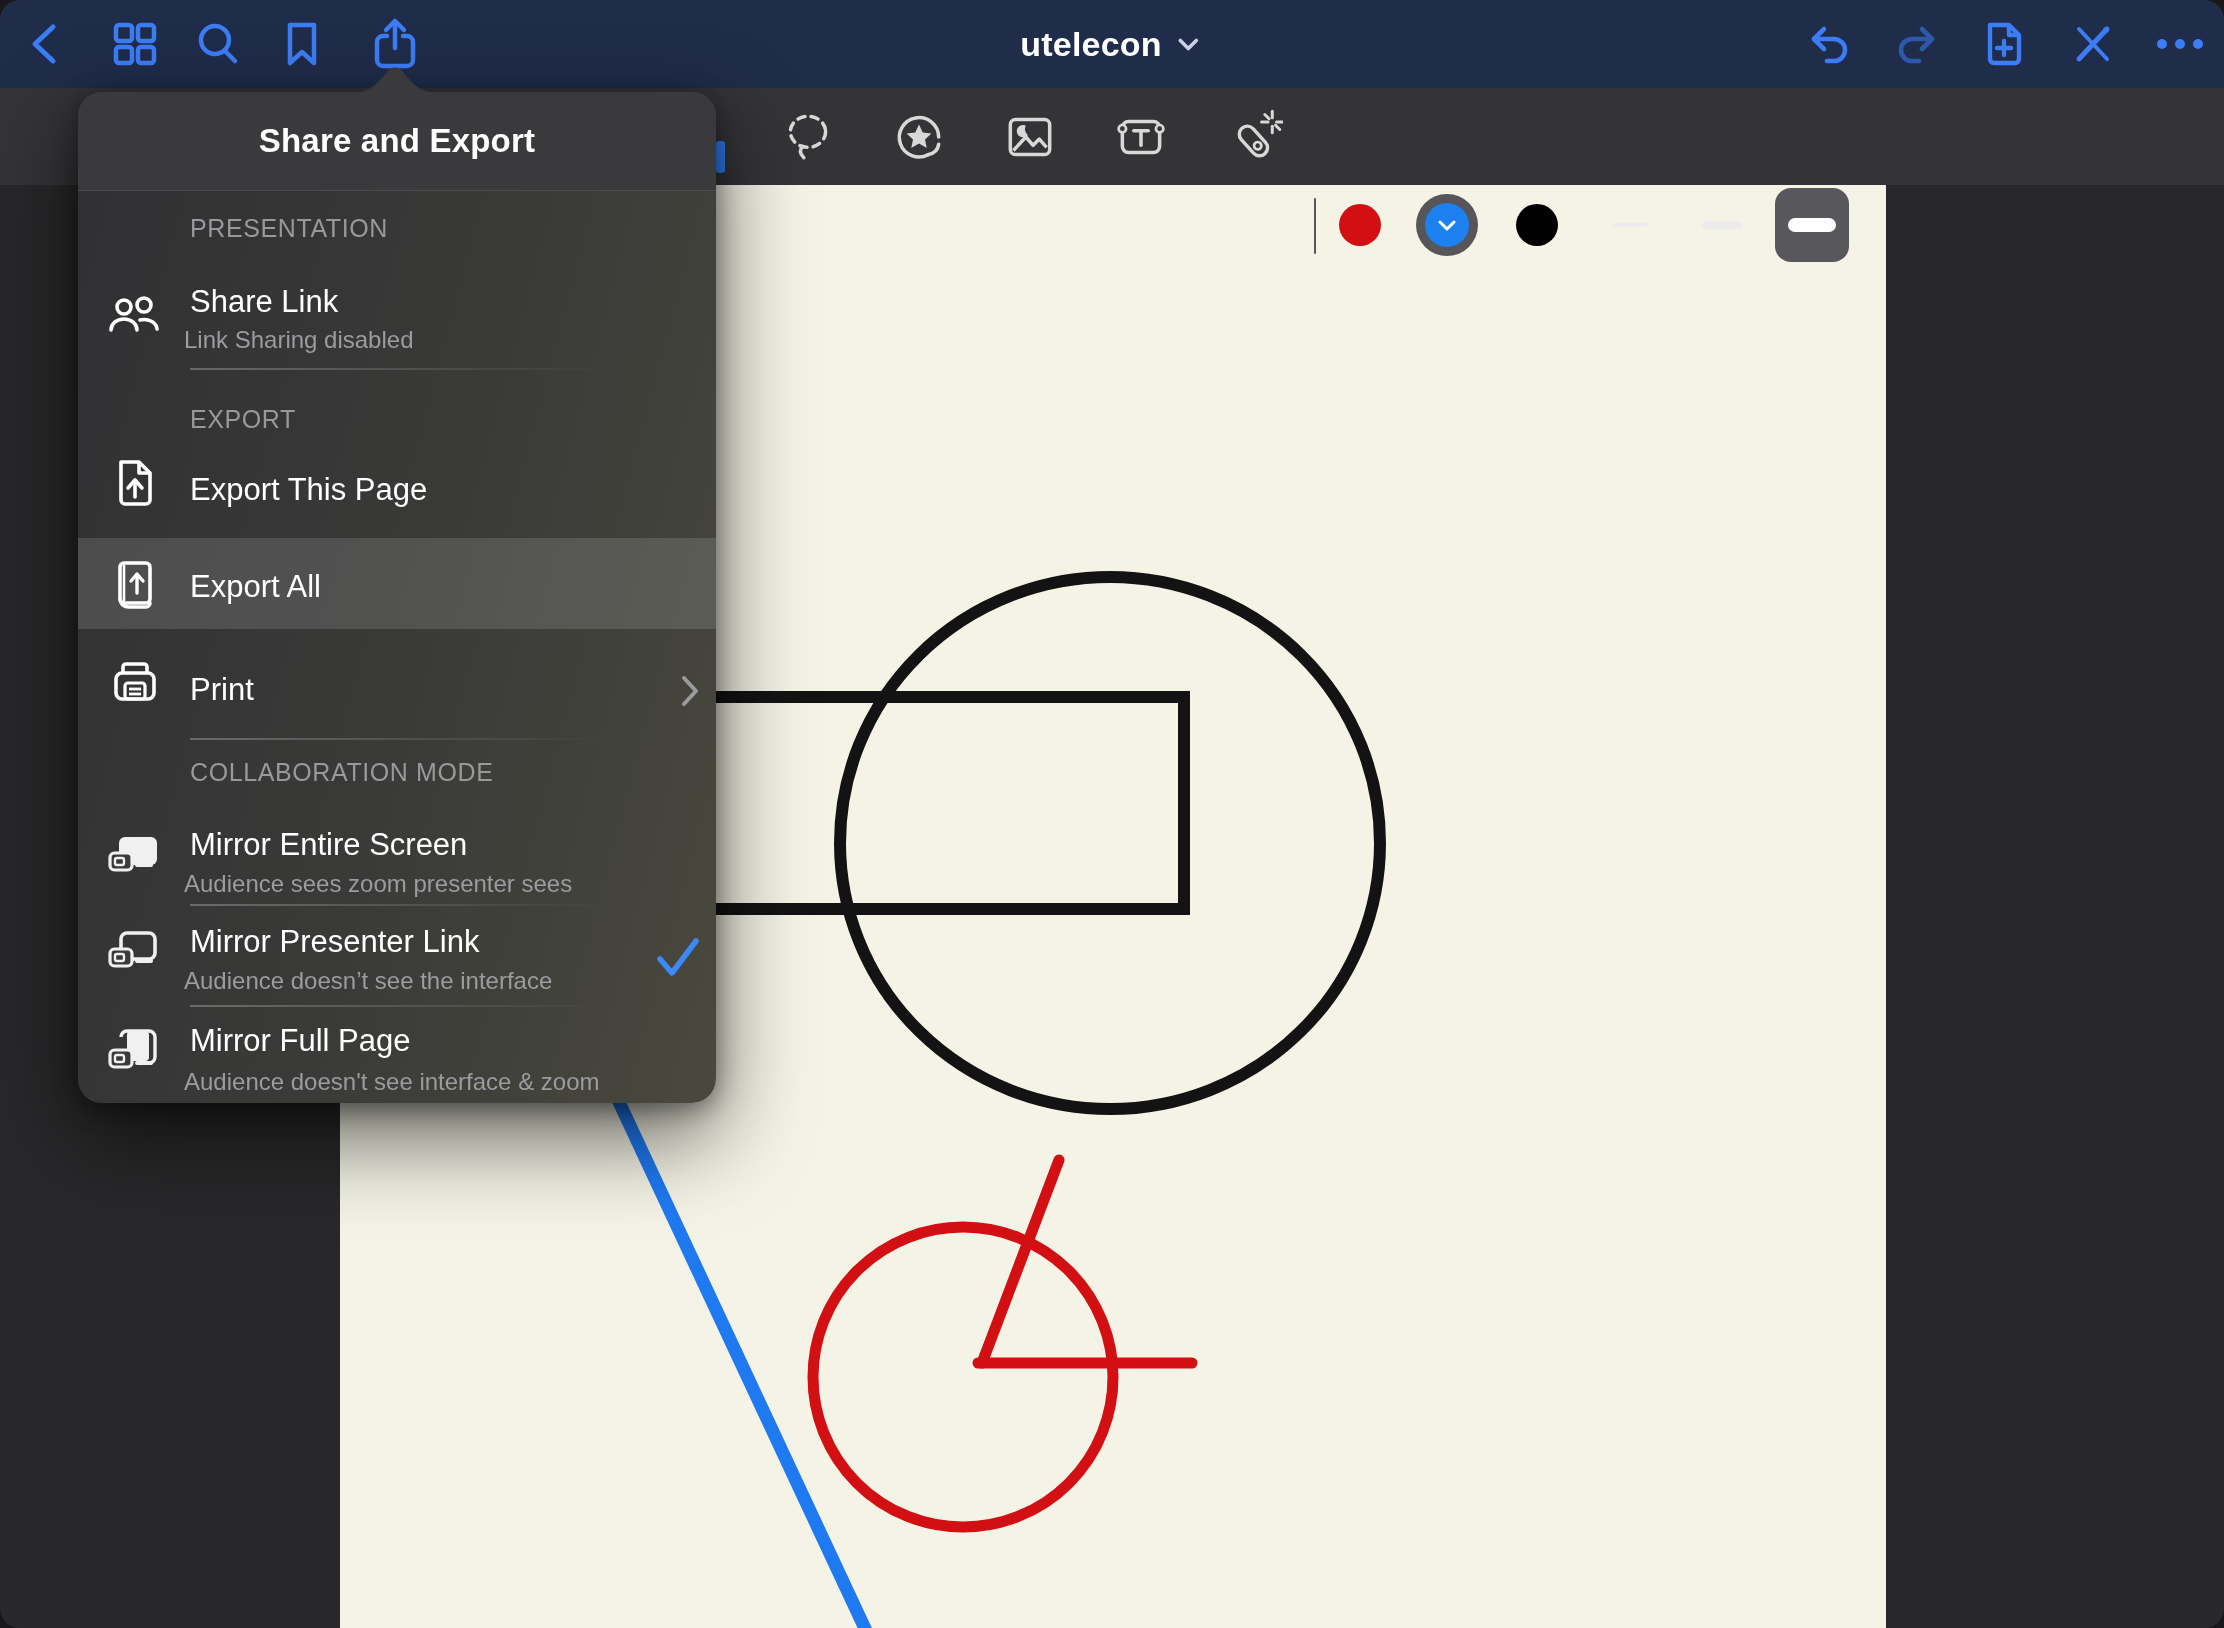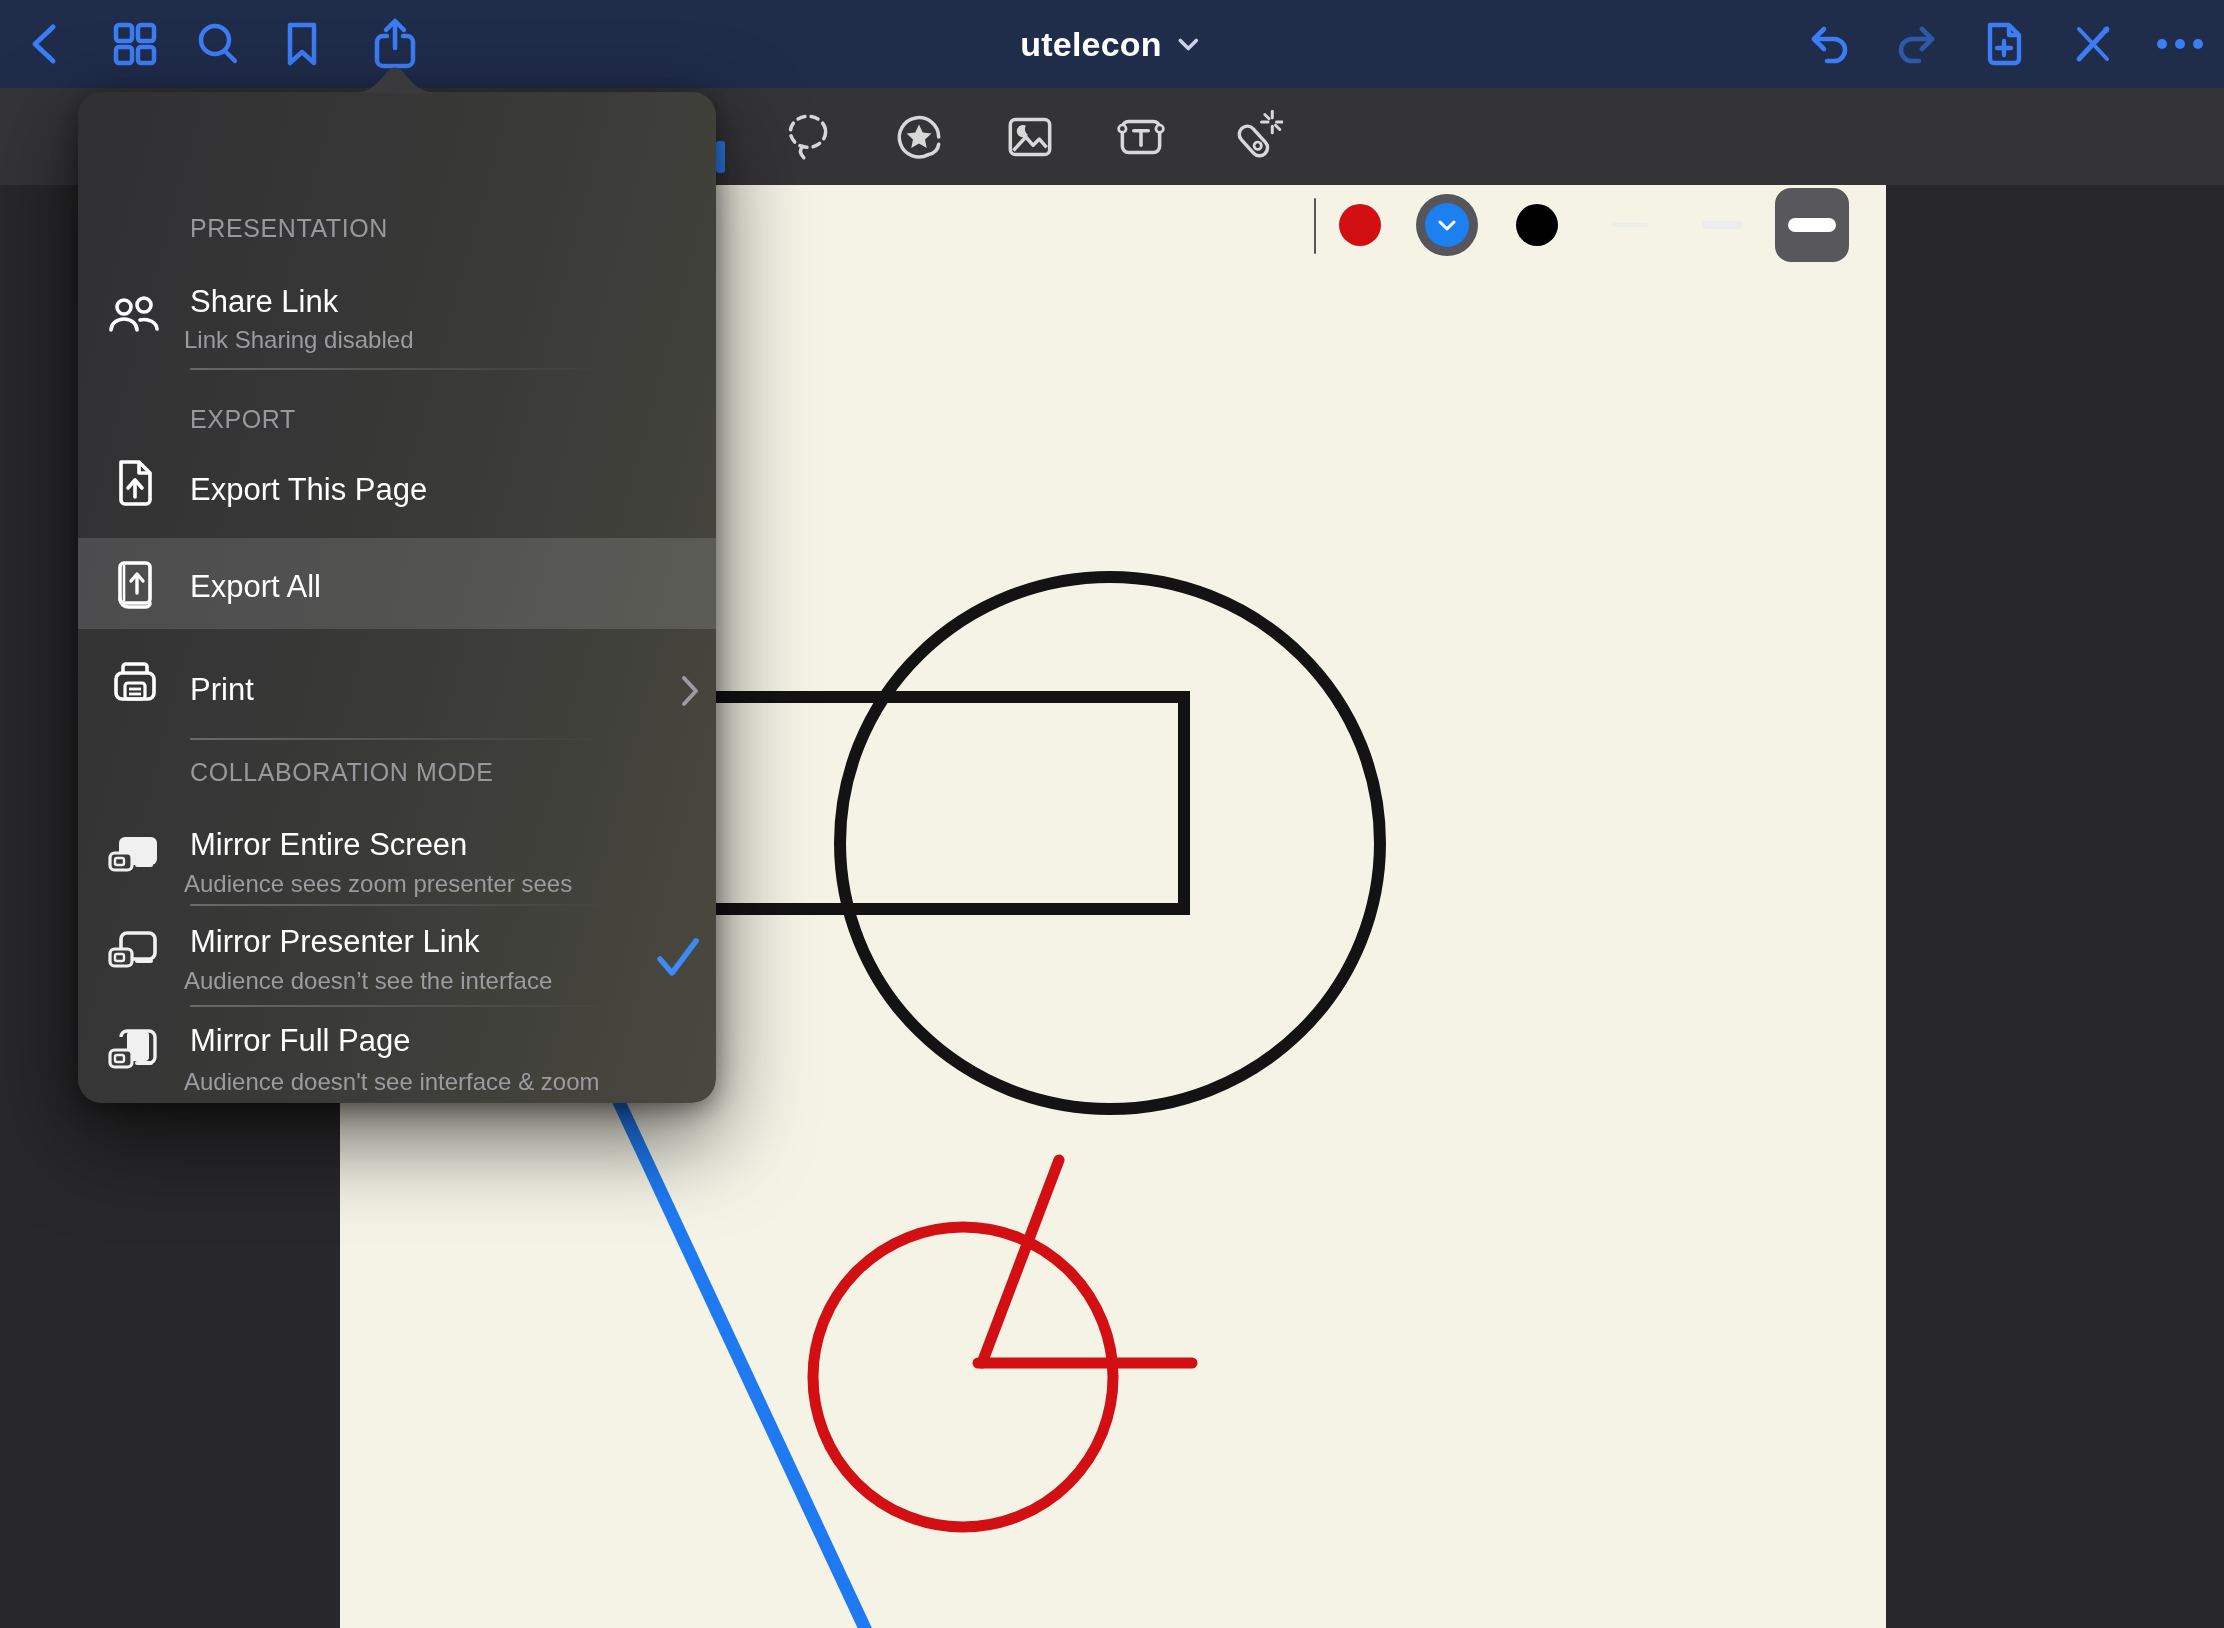--- a/index.html
+++ b/index.html
@@ -1,17 +1,17 @@
 <!DOCTYPE html>
 <html><head>
 <meta charset="utf-8">
 <style>
   html,body{margin:0;padding:0;background:#18181a;}
   .screen{position:relative;width:2224px;height:1628px;overflow:hidden;
-    background:#28282a;font-family:"Liberation Sans","DejaVu Sans",sans-serif;
+    background:#28282a;font-family:"Liberation Sans","DejaVu Sans",sans-serif;border-radius:20px;
     -webkit-font-smoothing:antialiased;}
 
   
   .nav{position:absolute;left:0;top:0;width:2224px;height:88px;background:#1f2c4a;z-index:30;}
   .nav .icon-btn{position:absolute;top:50%;transform:translate(-50%,-50%);width:56px;height:56px;
     display:flex;align-items:center;justify-content:center;}
   .nav svg{display:block;}
   .nav-title{position:absolute;left:1110px;top:50%;transform:translate(-50%,-50%);
     display:flex;align-items:center;gap:16px;color:#fff;font-size:34px;font-weight:700;letter-spacing:.2px;}
 
@@ -221,20 +221,23 @@
     </div>
   </div>
 
   <div class="pen-peek"></div>
 
   <svg class="popup-caret" width="88" height="30" viewBox="0 0 88 30" style="z-index:41">
     <path d="M0 30 C16 30 24 24 36 9 Q44 0 52 9 C64 24 72 30 88 30 Z" fill="#3a3a3d"></path>
   </svg>
 
   <div class="popup">
+    <div class="popup-header">
+      <div class="popup-title">Share and Export</div>
+    </div>
 
     <div class="sect" style="top:118px">PRESENTATION</div>
 
     <div class="hit" style="top:162px;height:128px"></div>
     <div class="mi" style="top:198px">
       <svg width="56" height="56" viewBox="0 0 56 56">
         <circle cx="17" cy="17" r="7" fill="none" stroke="#fff" stroke-width="3.6"></circle>
         <circle cx="37" cy="15" r="7" fill="none" stroke="#fff" stroke-width="3.6"></circle>
         <path d="M4 40 a13 11 0 0 1 26 0" fill="none" stroke="#fff" stroke-width="3.6" stroke-linecap="round"></path>
         <path d="M33 30 a13 10 0 0 1 17 9" fill="none" stroke="#fff" stroke-width="3.6" stroke-linecap="round"></path>

